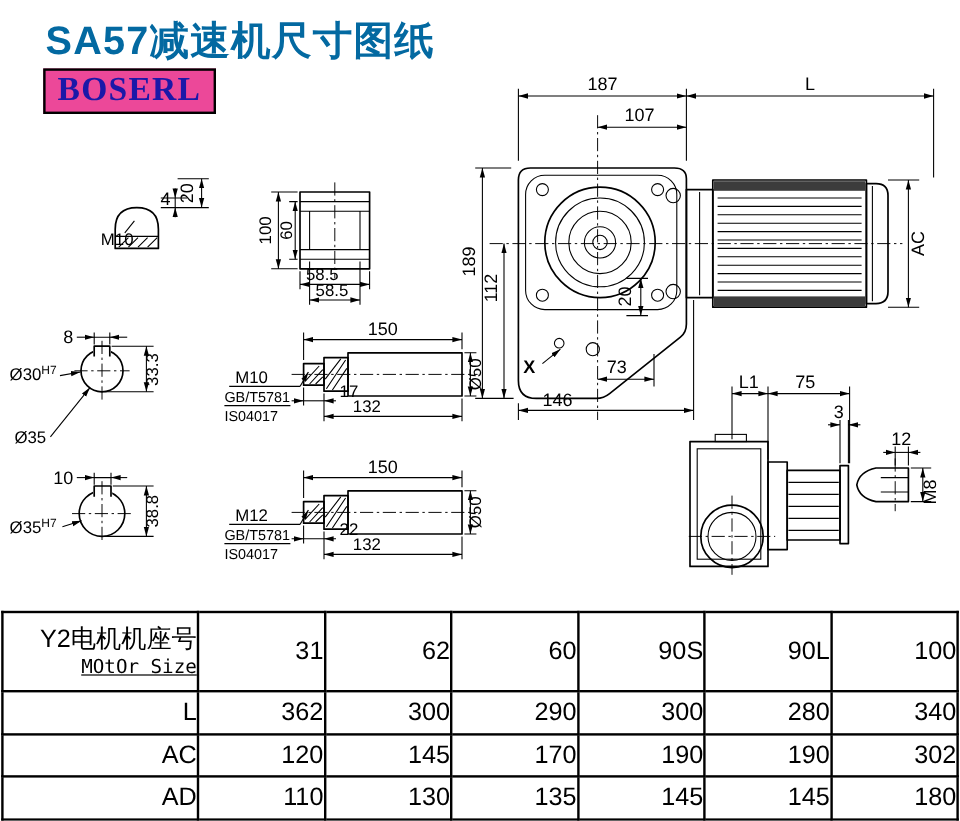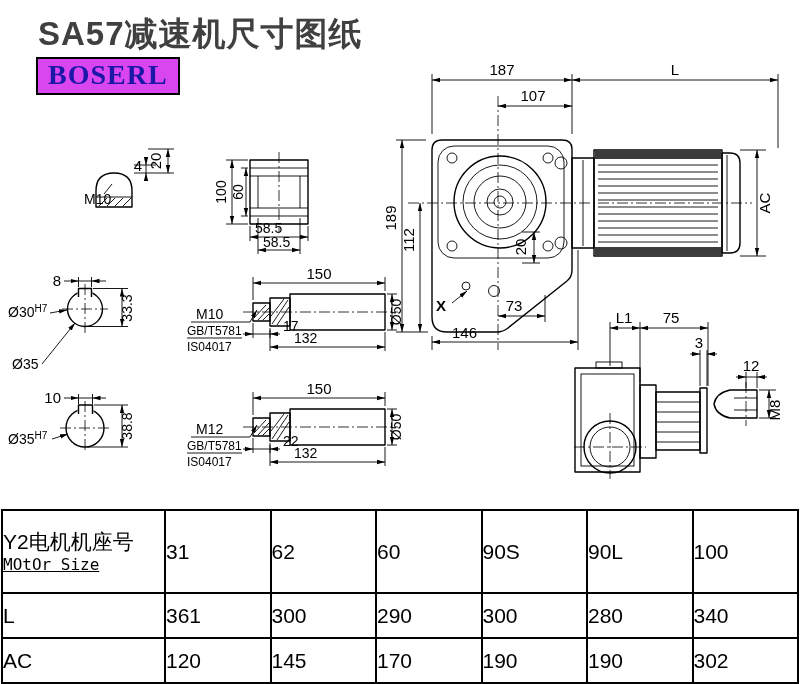--- a/index.html
+++ b/index.html
@@ -1,39 +1,39 @@
 <!DOCTYPE html>
 <html><head>
 <meta charset="utf-8">
 <style>
   * { margin:0; padding:0; box-sizing:border-box; }
   html,body { width:800px; height:684px; }
   body { background:#fff; position:relative; overflow:hidden;
          font-family:"Liberation Sans","DejaVu Sans",sans-serif; }
 
   .title { position:absolute; left:38px; top:12px; font-size:33px; font-weight:bold;
-           color:#404040; letter-spacing:1px; white-space:nowrap; }
-  .logo  { position:absolute; left:36px; top:57px; border:2px solid #000; background:#d946ef;
+           color:#0369a1; letter-spacing:1px; white-space:nowrap; }
+  .logo  { position:absolute; left:36px; top:57px; border:2px solid #000; background:#ec4899;
            padding:0 10px 2px 10px; font-family:"Liberation Serif","DejaVu Serif",serif;
            font-weight:bold; font-size:28px; color:#1b18a8; letter-spacing:1px; }
 
   svg.drawing { position:absolute; left:0; top:0; }
   svg text { font-family:"Liberation Sans","DejaVu Sans",sans-serif; font-size:15px; fill:#000; }
   .ln { stroke:#000; stroke-width:1.4; fill:none; stroke-linejoin:round; }
   .tn { stroke:#000; stroke-width:0.9; fill:none; }
   .dm { stroke:#000; stroke-width:0.9; fill:none; marker-start:url(#ar); marker-end:url(#ar); }
   .ld { stroke:#000; stroke-width:0.9; fill:none; marker-end:url(#ar); }
   .cl { stroke:#000; stroke-width:0.8; fill:none; stroke-dasharray:11 3 2 3; }
   .bk { fill:#3c3c3c; stroke:none; }
   .t12 { font-size:12px; } .t14 { font-size:14px; } .sup { font-size:10px; }
   .mid { text-anchor:middle; } .end { text-anchor:end; } .bold { font-weight:bold; }
 
   table.dim-table { position:absolute; left:1px; top:509px; width:798px; height:175px;
                     border-collapse:collapse; table-layout:fixed; background:#fff; }
-  table.dim-table td { border:2px solid #000; text-align:left; vertical-align:middle;
+  table.dim-table td { border:2px solid #000; text-align:right; vertical-align:middle;
                        font-size:21px; color:#000; padding:0; }
   table.dim-table col.c0 { width:163px; }
   td.hcell { font-size:17px; line-height:1.25; }
   td.hcell .en { font-family:"DejaVu Sans Mono","Liberation Mono",monospace;
                  font-size:16px; text-decoration:underline; }
   td.rowlab { font-size:20px; }
 </style>
 </head>
 <body>
 
@@ -275,30 +275,39 @@
       </td>
       <td>31</td>
       <td>62</td>
       <td>60</td>
       <td>90S</td>
       <td>90L</td>
       <td>100</td>
     </tr>
     <tr>
       <td class="rowlab">L</td>
-      <td>361</td>
+      <td>362</td>
       <td>300</td>
       <td>290</td>
       <td>300</td>
       <td>280</td>
       <td>340</td>
     </tr>
     <tr>
       <td class="rowlab">AC</td>
       <td>120</td>
       <td>145</td>
       <td>170</td>
       <td>190</td>
       <td>190</td>
       <td>302</td>
     </tr>
+    <tr>
+      <td class="rowlab">AD</td>
+      <td>110</td>
+      <td>130</td>
+      <td>135</td>
+      <td>145</td>
+      <td>145</td>
+      <td>180</td>
+    </tr>
   </tbody>
 </table>
 
 </body></html>

